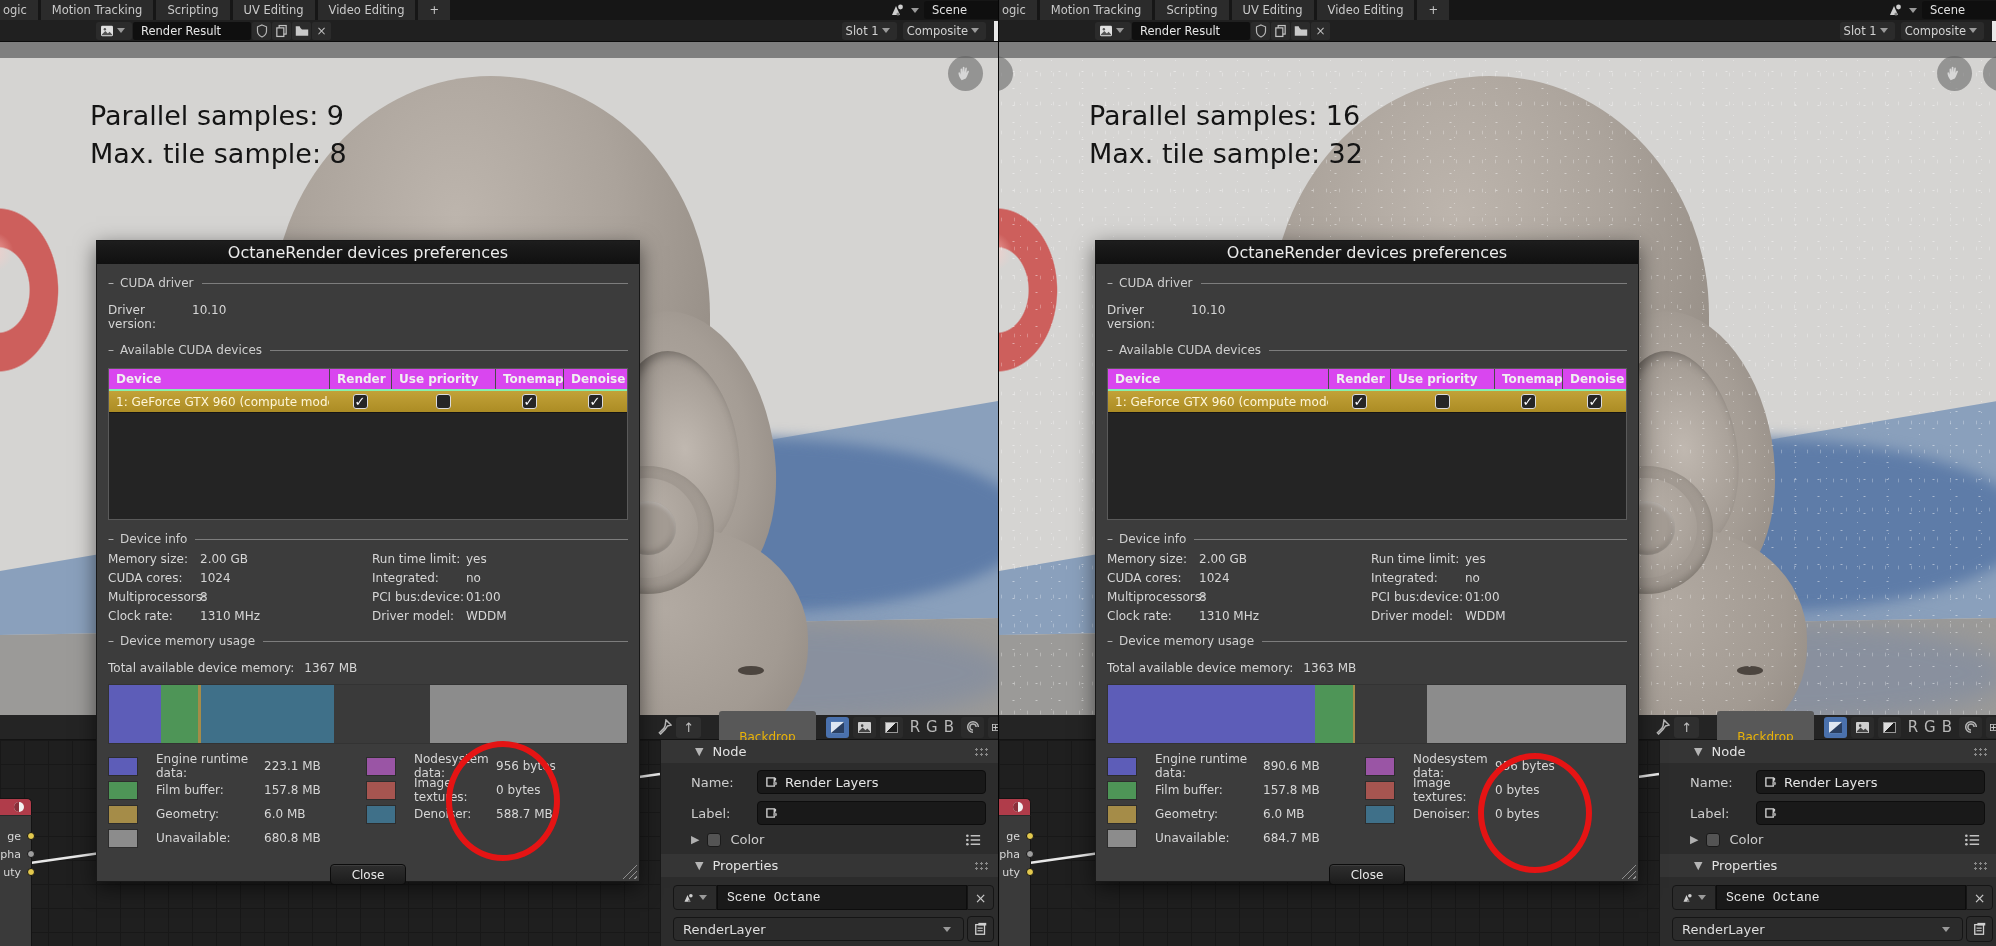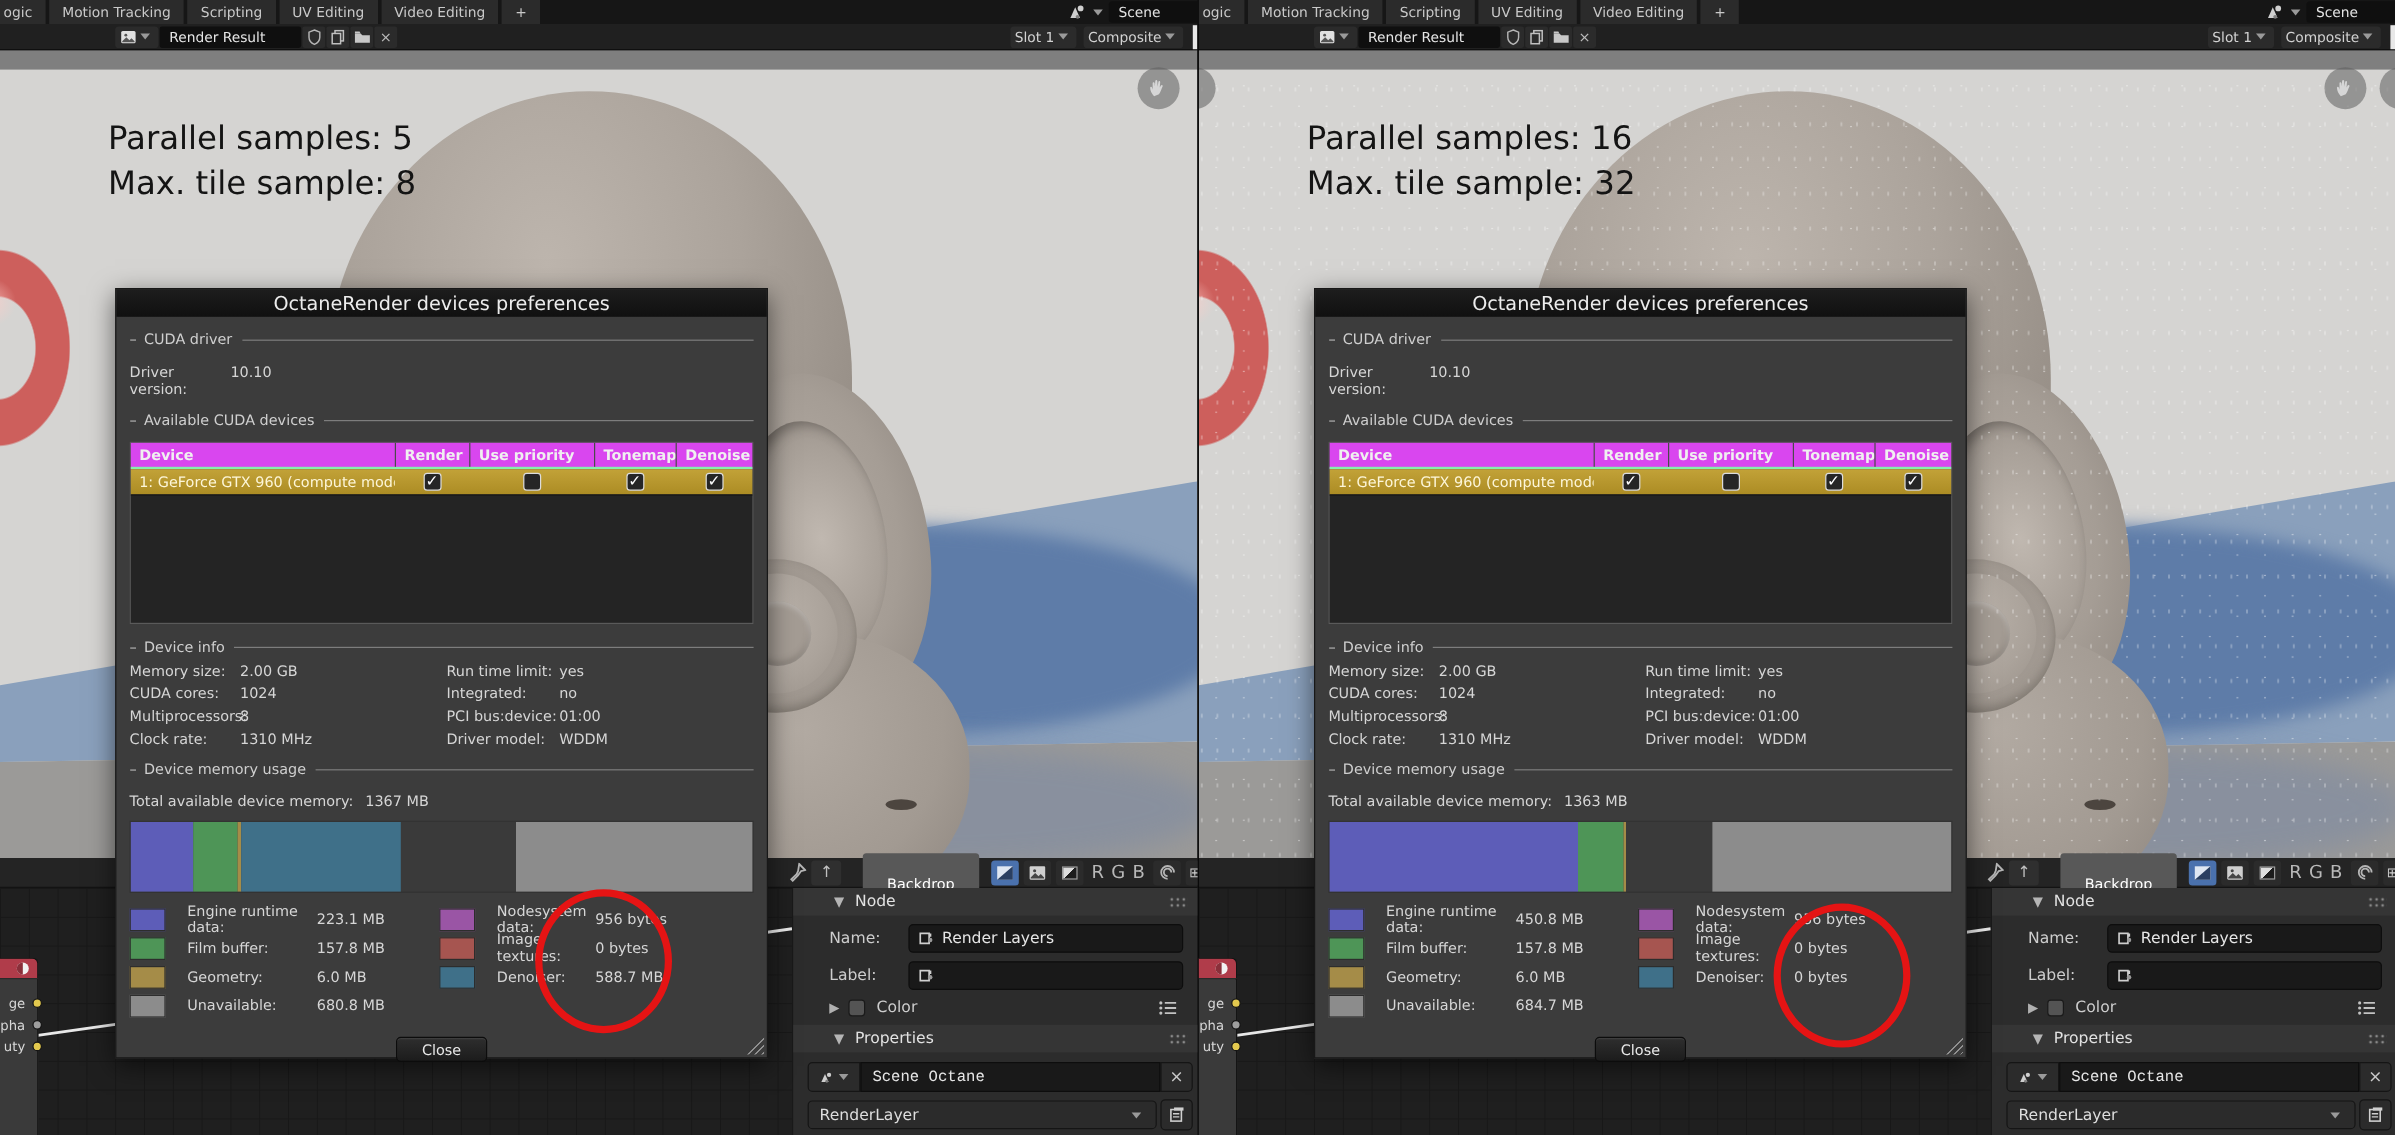--- a/index.html
+++ b/index.html
@@ -76,21 +76,21 @@
     background-size:24px 24px;background-position:0 25px;}
   .wire{position:absolute;left:0;top:0;z-index:1;}
   .nodestub{position:absolute;left:-42px;top:83px;width:74px;height:160px;z-index:1;}
   .ns-head{height:17px;background:#b03c4a;border-radius:5px 5px 0 0;display:flex;align-items:center;justify-content:flex-end;padding-right:6px;border:1px solid #141414;border-bottom:none;}
   .ns-body{height:143px;background:#3a3a3a;border:1px solid #141414;border-top:1px solid #2a2a2a;}
   .sockets{position:relative;margin-top:11px;}
   .sock{position:relative;height:18px;display:flex;align-items:center;justify-content:flex-end;color:#d8d8d8;font-size:11px;padding-right:10px;}
   .sdot{position:absolute;right:-4px;top:5px;width:8px;height:8px;border-radius:50%;border:1px solid #141414;}
   .ne-header{position:absolute;left:0;top:0;width:100%;height:25px;background:#242424;border-bottom:1px solid #131313;
     display:flex;align-items:center;justify-content:flex-end;gap:4px;padding-right:0;z-index:2;}
-  .backdrop-btn{height:21px;line-height:21px;padding:16px 20px;background:#585858;border-radius:3px;color:#ffffff;font-size:12px;margin:0 6px;}
+  .backdrop-btn{height:21px;line-height:21px;padding:16px 20px;background:#585858;border-radius:3px;color:#eab308;font-size:12px;margin:0 6px;}
   .ibox{width:23px;height:21px;background:#2b2b2b;border-radius:3px;display:flex;align-items:center;justify-content:center;}
   .ibox.active{background:#4a71ad;}
   .bw{width:13px;height:11px;background:linear-gradient(135deg,#ddd 50%,#1c1c1c 50%);border:1px solid #999;}
   .rgb{color:#b8b8b8;font-size:15px;margin:0 3px;}
   .upbtn{width:25px;height:21px;background:#2f2f2f;border-radius:3px;color:#c0c0c0;font-size:13px;display:flex;align-items:center;justify-content:center;margin-right:8px;}
   .cutbox{width:12px;height:21px;background:#2b2b2b;border-radius:3px 0 0 3px;margin-right:-2px;display:flex;align-items:center;overflow:hidden;color:#ccc;font-size:11px;padding-left:3px;}
 
   .npanel{position:absolute;left:660px;top:25px;width:338px;height:206px;background:#2c2c2c;border-left:1px solid #191919;z-index:2;font-size:13px;}
   .sect{height:23px;background:#353535;display:flex;align-items:center;color:#e2e2e2;padding-left:34px;margin-bottom:4px;}
   .sect .tri{color:#b5b5b5;margin-right:9px;font-size:11px;}
@@ -242,21 +242,21 @@
         <div class="m-earR-o"></div>
         <div class="m-earR-i"></div>
         <div class="m-muzzle"></div>
         <div class="m-eye"></div>
         <div class="m-eye-d"></div>
         <div class="m-eye-p"></div>
         <div class="m-mouth"></div>
         <div class="torus"></div>
       </div>
       <div class="annot">
-        <div>Parallel samples: 5</div>
+        <div>Parallel samples: 9</div>
         <div>Max. tile sample: 8</div>
       </div>
       <div class="hand">
         <svg width="19" height="19" viewBox="0 0 20 20">
             <path d="M6 17c-2-2-3.4-5-3.4-7.4 0-1.1 1.5-1.1 1.7 0l.5 1.7V5.6c0-1.2 1.6-1.2 1.7 0l.2 3 .4-4.8c.1-1.2 1.7-1.2 1.8 0l.2 4.9.7-4.2c.2-1.1 1.7-.9 1.6.3l-.4 4.6 1-1.8c.6-1 2-.3 1.5.8-.9 2-1.8 4.8-3.2 6.9z" fill="#d6d6d6"></path>
           </svg>
       </div>
     </div>
 
     <div class="nodearea">
@@ -882,21 +882,21 @@
 
           <div class="seg" style="background: rgb(140, 140, 140); width: 38.5%;"></div>
             </div>
         </div>
         <div class="legend">
           <div class="lcol">
 
           <div class="lrow">
                 <i class="sw" style="background: rgb(93, 93, 184);"></i>
                 <span class="ll">Engine runtime data:</span>
-                <span class="lv">450.8 MB</span>
+                <span class="lv">890.6 MB</span>
               </div>
               <div class="lrow">
                 <i class="sw" style="background: rgb(78, 149, 87);"></i>
                 <span class="ll">Film buffer:</span>
                 <span class="lv">157.8 MB</span>
               </div>
               <div class="lrow">
                 <i class="sw" style="background: rgb(165, 140, 72);"></i>
                 <span class="ll">Geometry:</span>
                 <span class="lv">6.0 MB</span>

